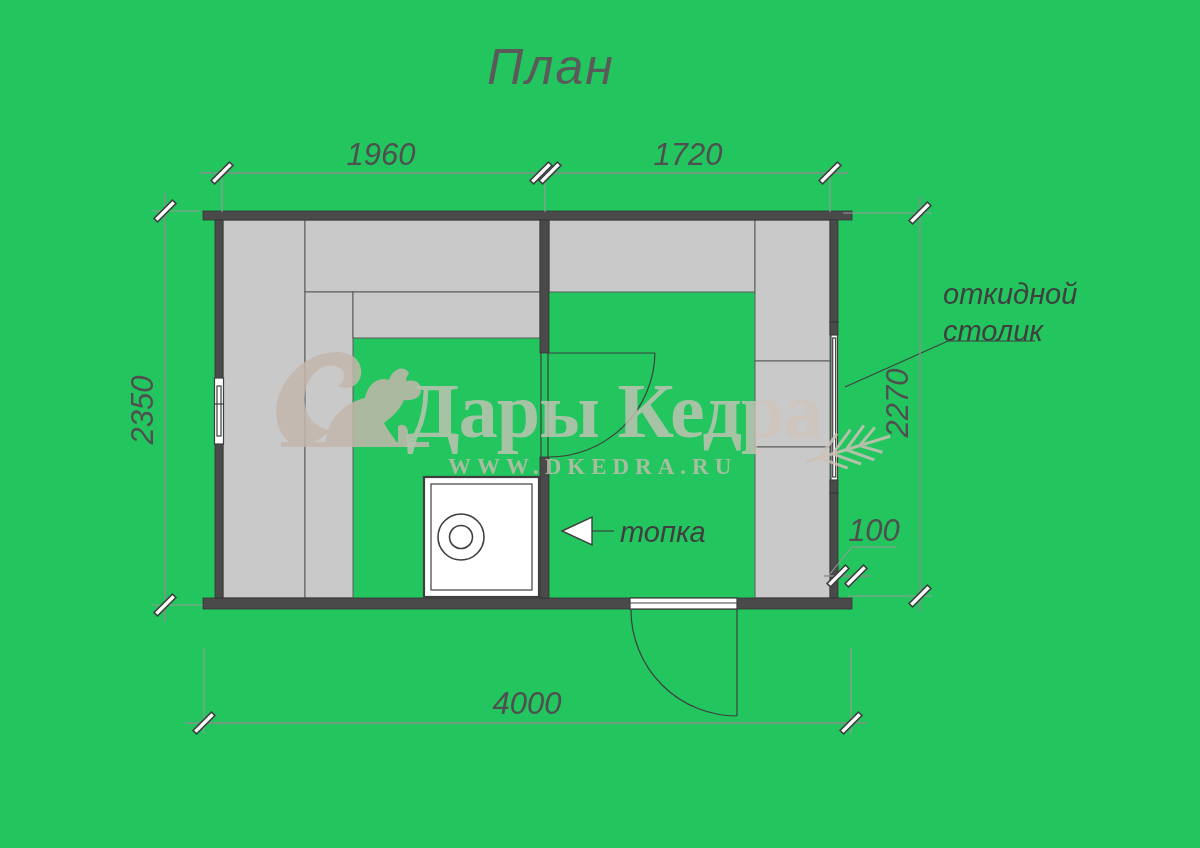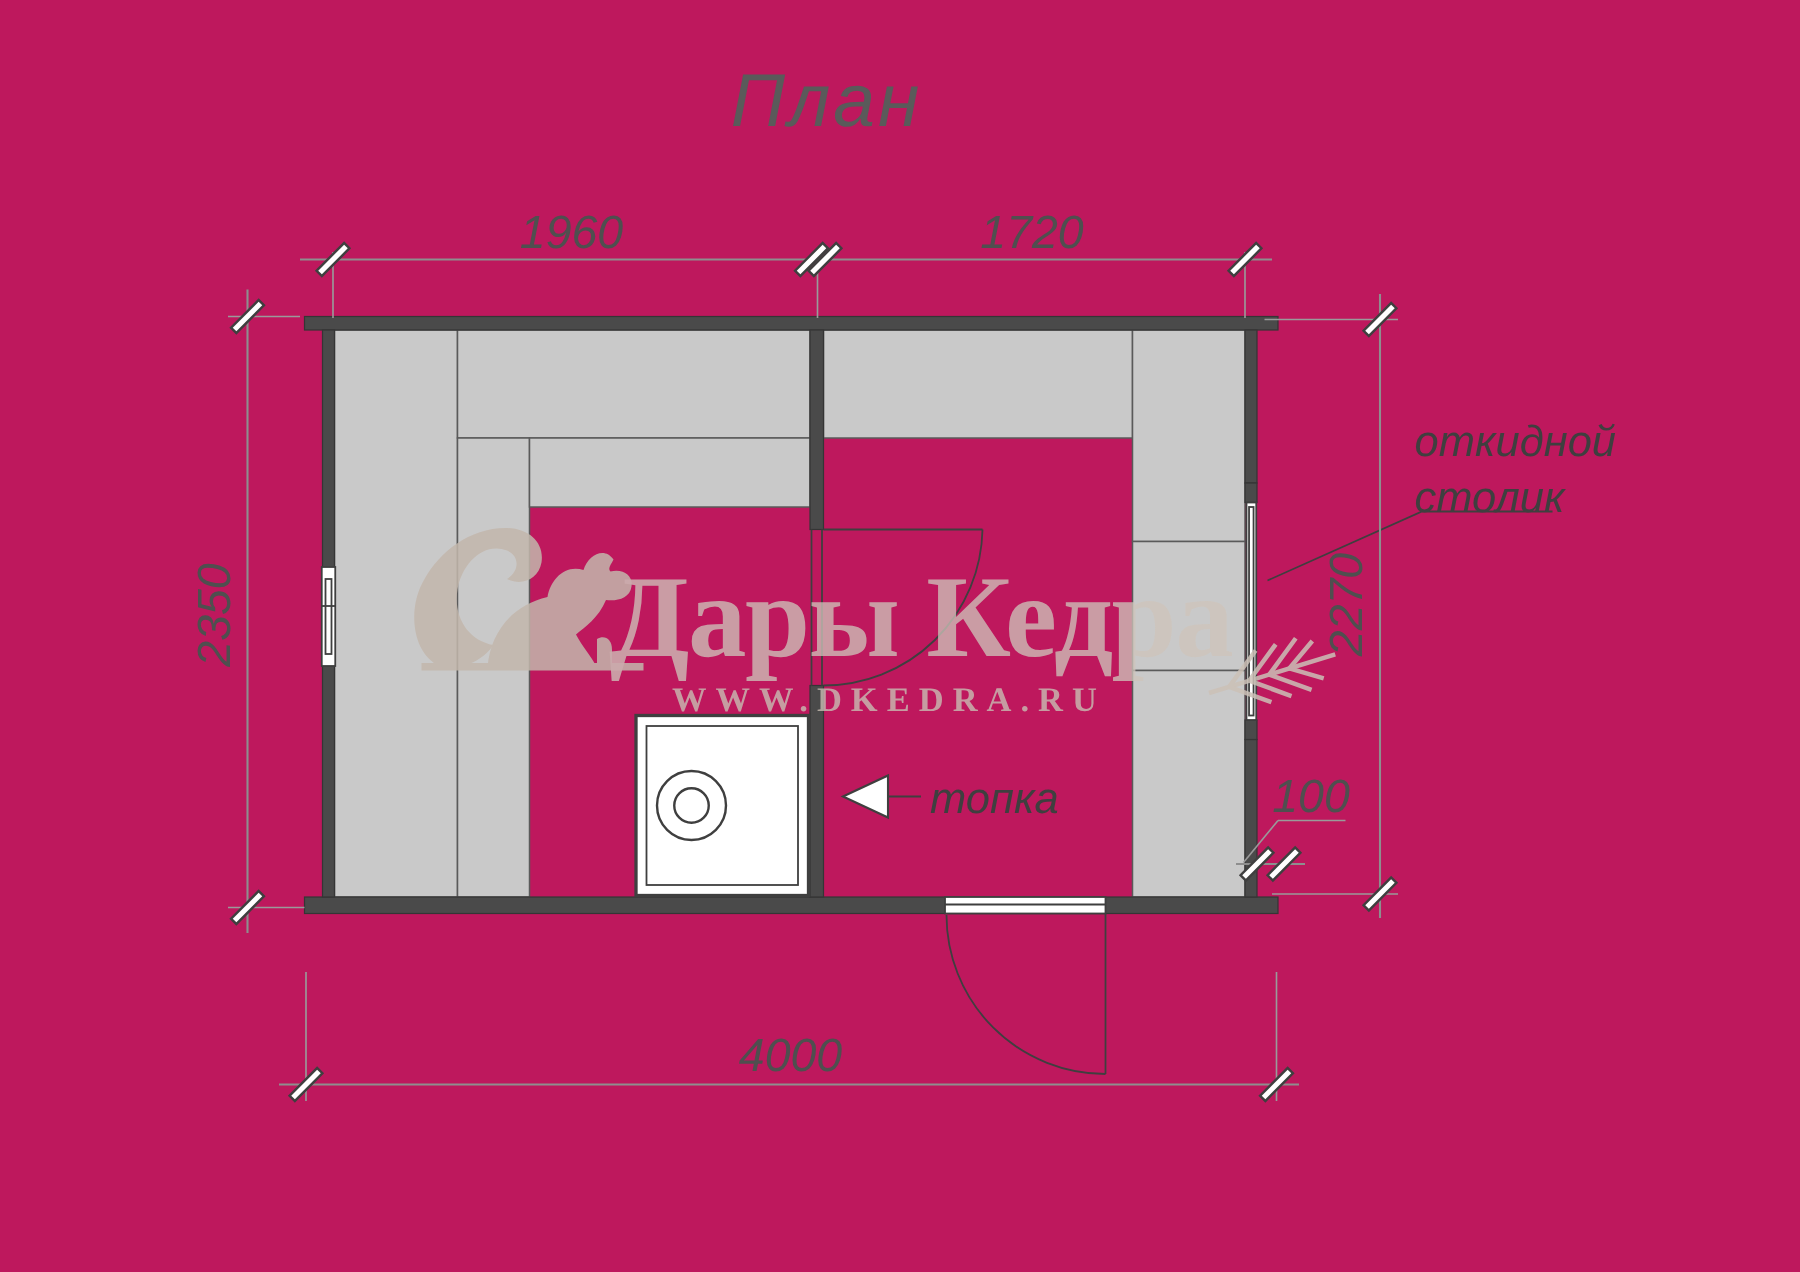--- a/index.html
+++ b/index.html
@@ -1,16 +1,16 @@
 <!DOCTYPE html>
 <html><head>
 <meta charset="utf-8">
 <style>
   html,body{margin:0;padding:0;background:#fff;}
-  .page{position:relative;width:1200px;height:848px;background:#be185d;overflow:hidden;
+  .page{position:relative;width:1200px;height:848px;background:#22c55e;overflow:hidden;
         font-family:"Liberation Sans",sans-serif;}
   svg{position:absolute;left:0;top:0;}
   .wall{fill:#4a4a4a;stroke:#353535;stroke-width:0.8;}
   .bench{fill:#c9c9c9;stroke:#5a5a5a;stroke-width:1;}
   .thinline{stroke:#3f3f3f;stroke-width:1.2;fill:none;}
   .opening{fill:#ffffff;stroke:#3f3f3f;stroke-width:1.2;}
   .dimline{stroke:#8e8e8e;stroke-width:1.4;fill:none;}
   .extline{stroke:#9a9a9a;stroke-width:1.1;fill:none;}
   .tick{fill:#ffffff;stroke:#3f3f3f;stroke-width:1.6;}
   .dim-text{font-family:"Liberation Sans",sans-serif;font-style:italic;font-size:31px;fill:#4f4f4f;}

